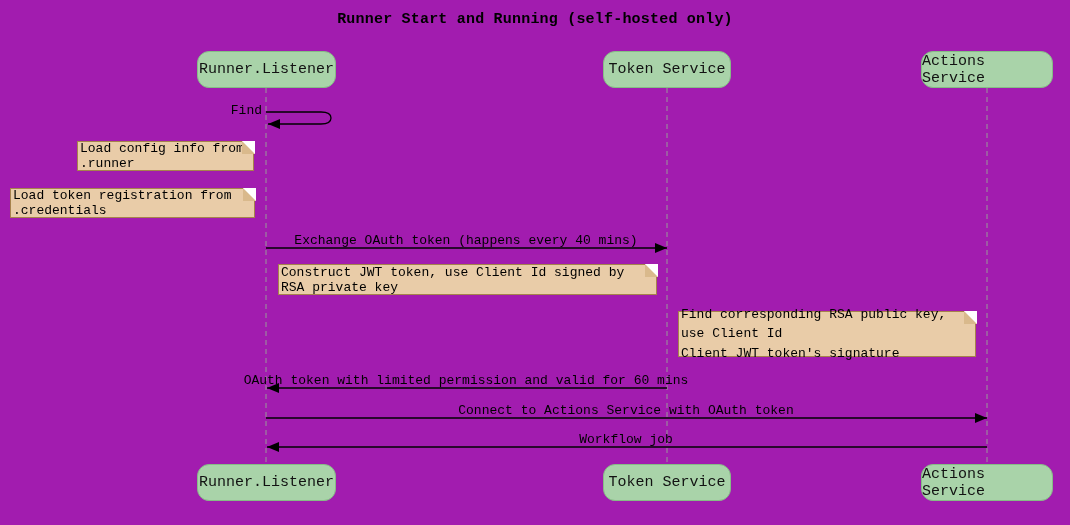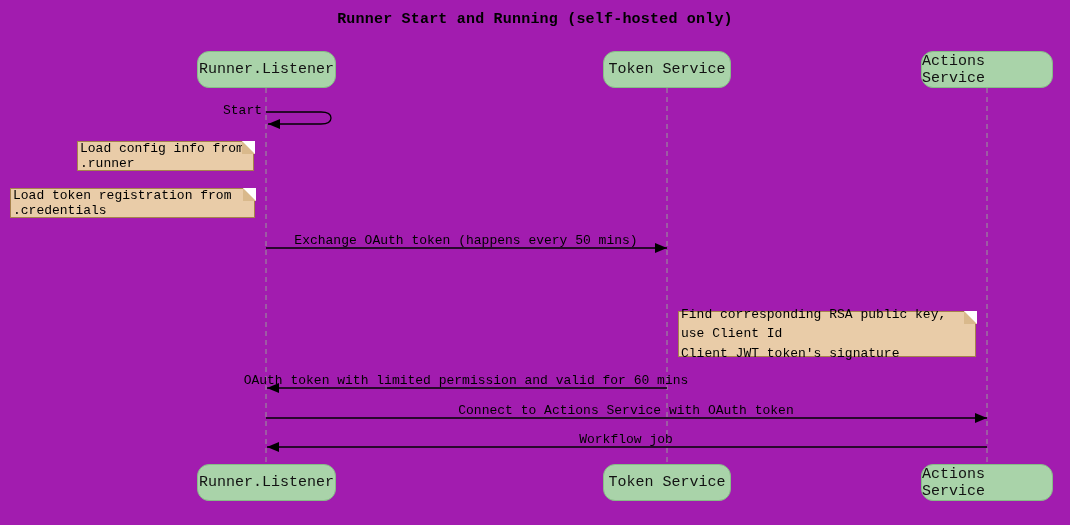--- a/index.html
+++ b/index.html
@@ -70,34 +70,35 @@
   </svg>
 
   <div class="participant" style="left:197px;top:51px;width:139px;">Runner.Listener</div>
   <div class="participant" style="left:603px;top:51px;width:128px;">Token Service</div>
   <div class="participant" style="left:921px;top:51px;width:132px;">Actions Service</div>
 
   <div class="participant" style="left:197px;top:464px;width:139px;">Runner.Listener</div>
   <div class="participant" style="left:603px;top:464px;width:128px;">Token Service</div>
   <div class="participant" style="left:921px;top:464px;width:132px;">Actions Service</div>
 
-  <div class="start-label" style="left:160px;top:103px;width:102px;">Start</div>
+  <div class="start-label" style="left:160px;top:103px;width:102px;">Find</div>
 
-  <div class="msg-label" style="left:466px;top:233px;">Exchange OAuth token (happens every 50 mins)</div>
+  <div class="msg-label" style="left:466px;top:233px;">Exchange OAuth token (happens every 40 mins)</div>
 
   <div class="msg-label" style="left:466px;top:373px;">OAuth token with limited permission and valid for 60 mins</div>
 
   <div class="msg-label" style="left:626px;top:403px;">Connect to Actions Service with OAuth token</div>
 
   <div class="msg-label" style="left:626px;top:432px;">Workflow job</div>
 
   <div class="note" style="left:77px;top:141px;width:177px;height:30px;">Load config info from .runner</div>
 
   <div class="note" style="left:10px;top:188px;width:245px;height:30px;">Load token registration from .credentials</div>
 
+  <div class="note" style="left:278px;top:264px;width:379px;height:31px;">Construct JWT token, use Client Id signed by RSA private key</div>
 
   <div class="note multiline" style="left:678px;top:311px;width:298px;height:46px;">
     <div class="note-lines">
       <span>Find corresponding RSA public key, use Client Id</span>
       <span>Client JWT token's signature</span>
     </div>
   </div>
 
 </div>
 

